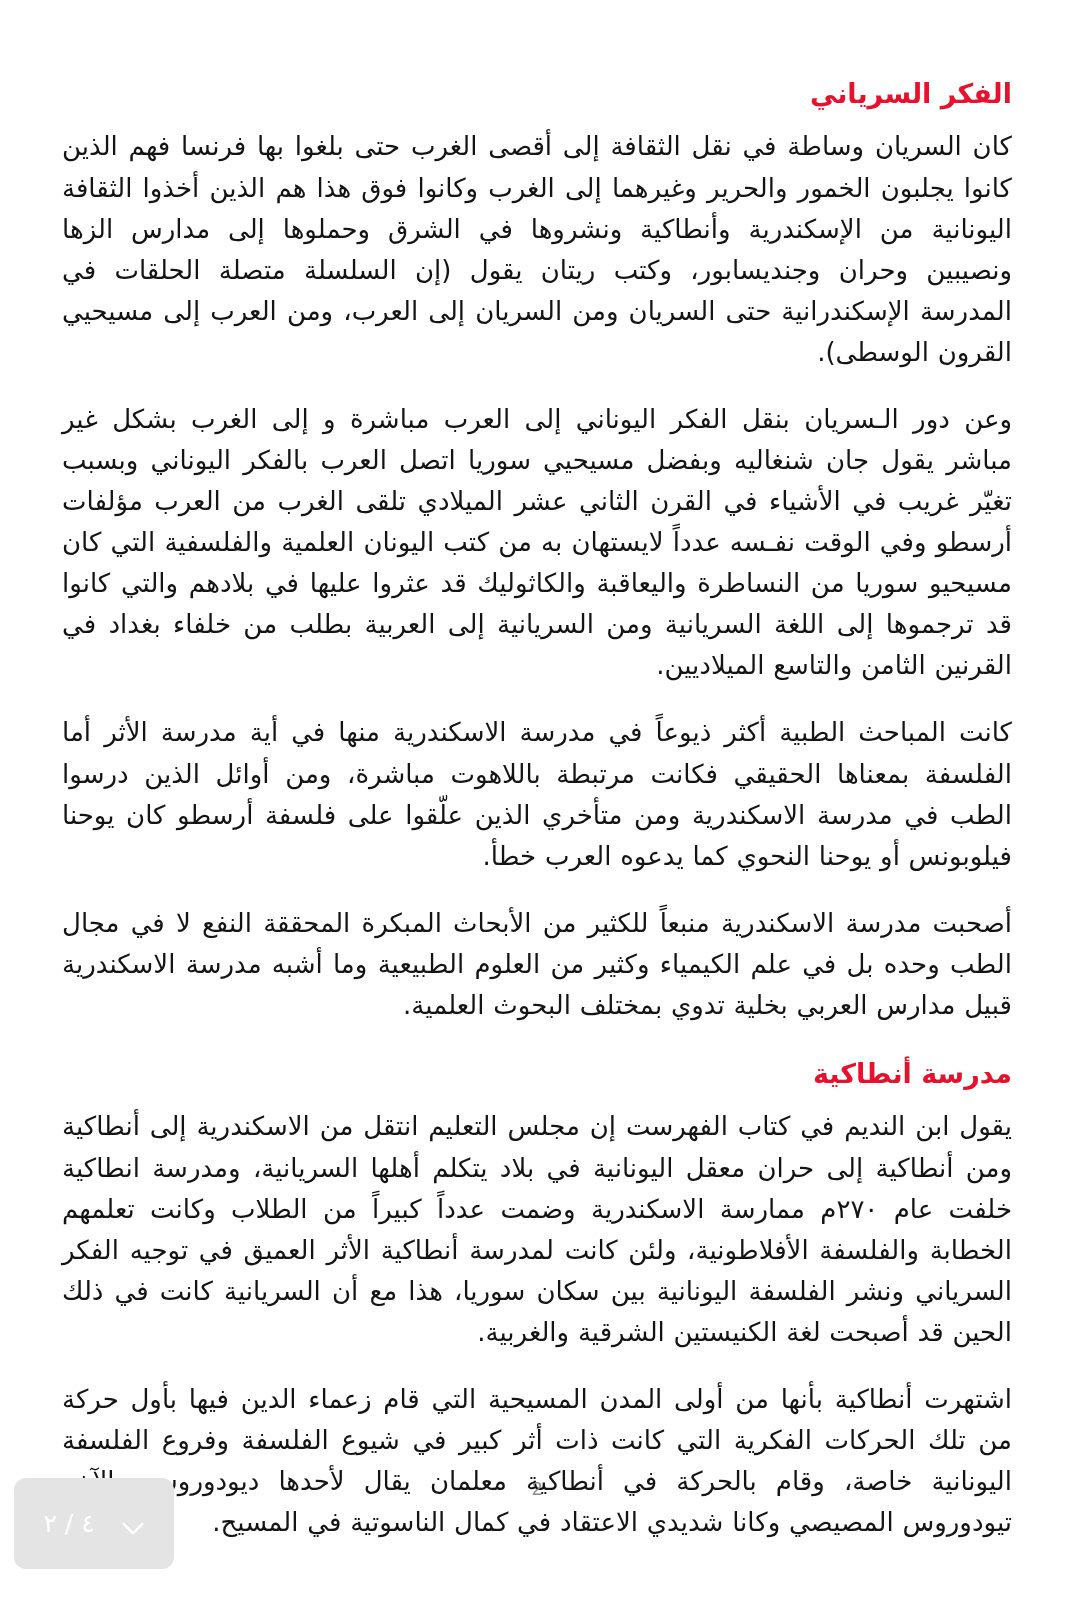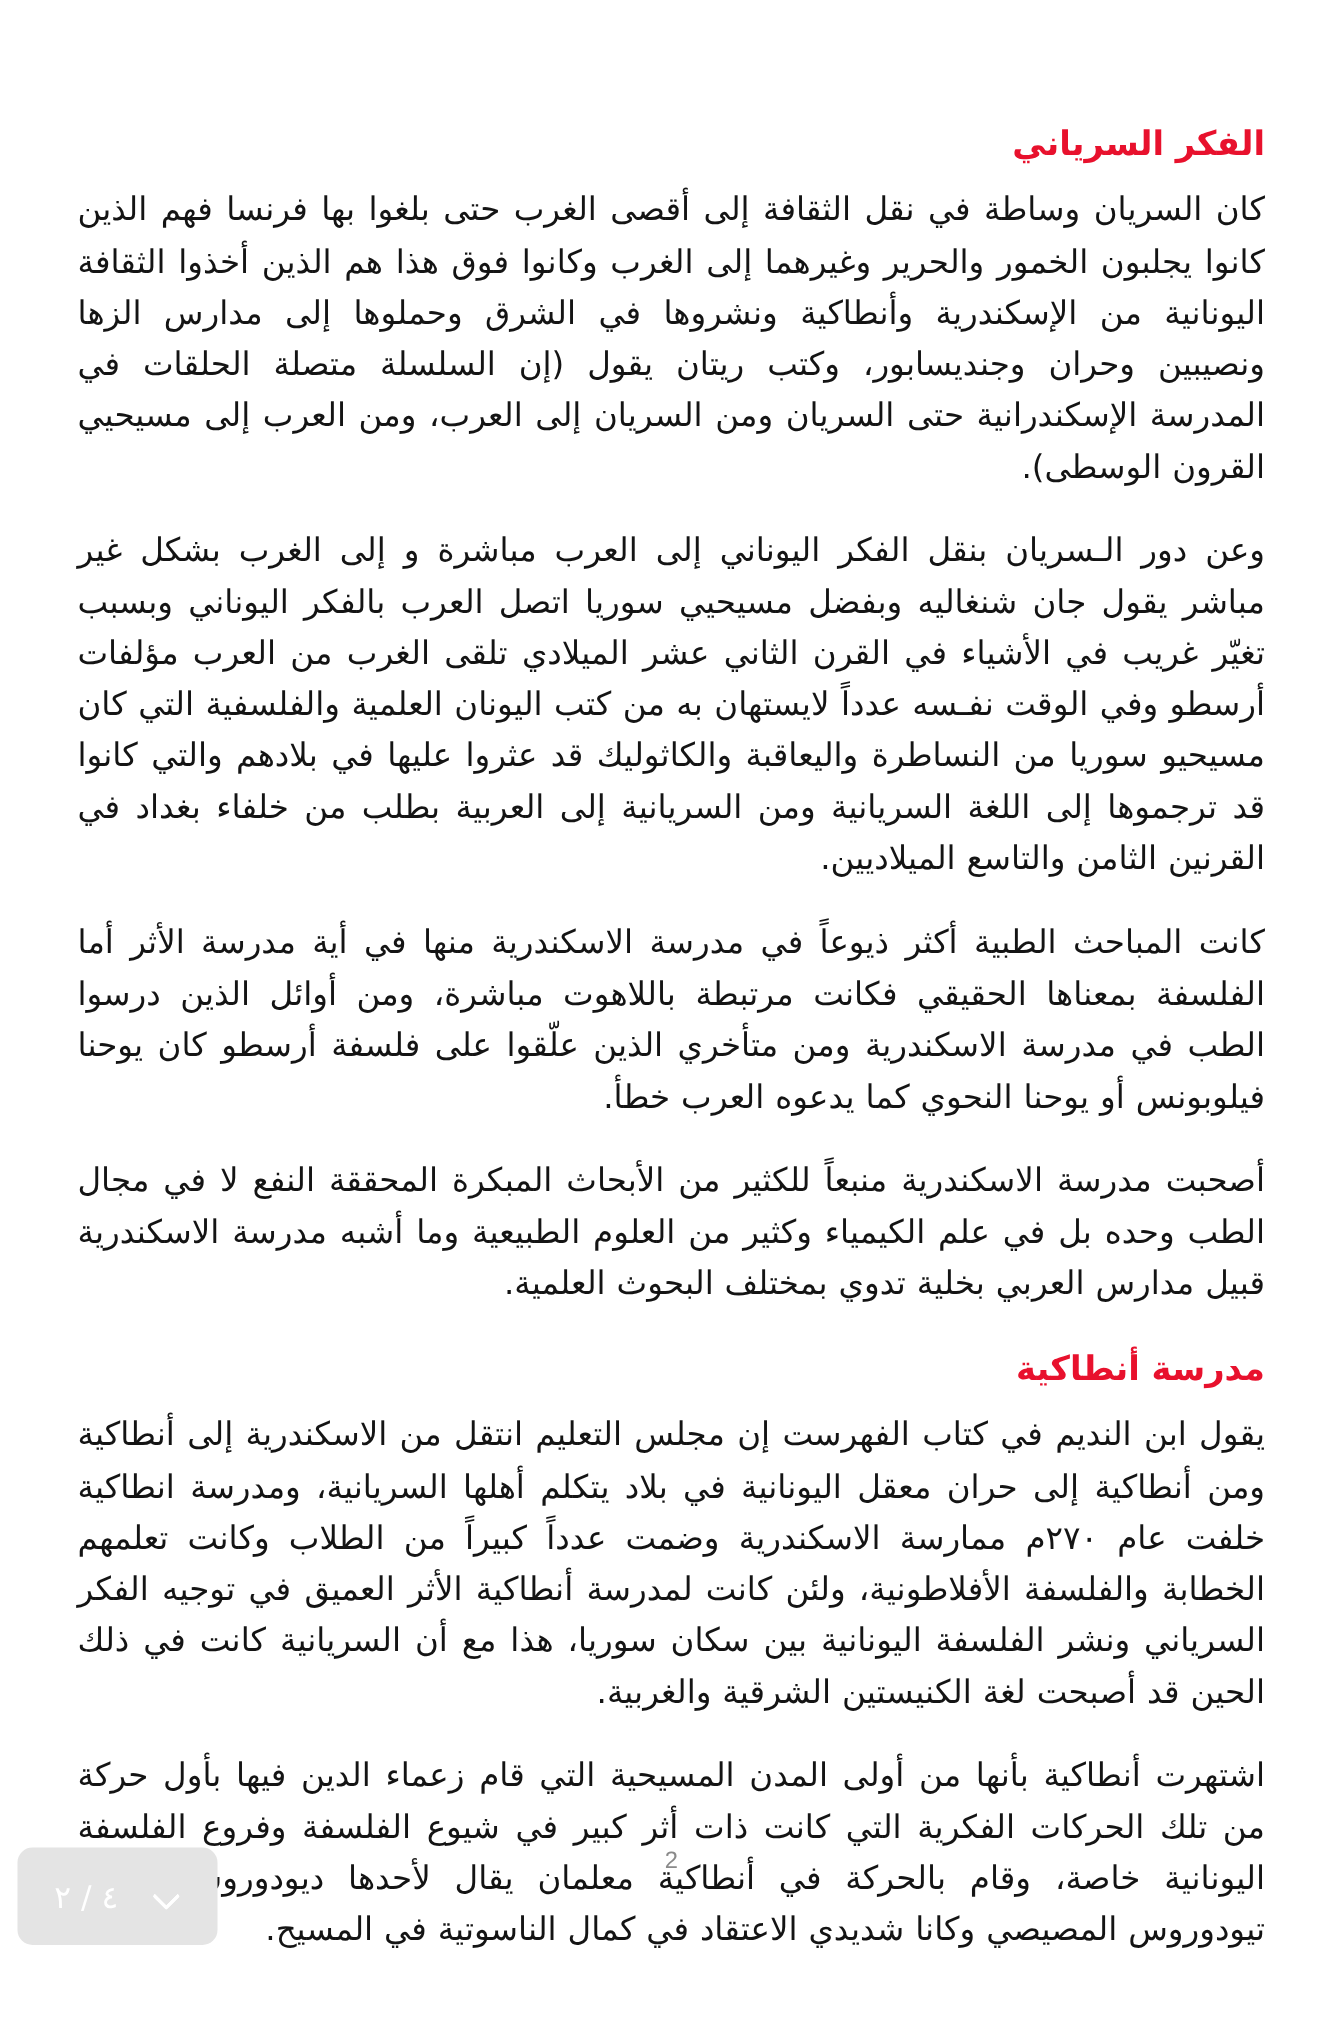--- a/index.html
+++ b/index.html
@@ -16,21 +16,21 @@
     overflow: hidden;
     box-sizing: border-box;
     font-family: "DejaVu Sans", "Liberation Sans", sans-serif;
   }
 
   .content {
     position: absolute;
     top: 0;
     right: 0;
     left: 0;
-    padding: 98px 62px 0 62px;
+    padding: 76px 62px 0 62px;
     box-sizing: border-box;
     direction: rtl;
   }
 
   .heading {
     color: #e8112d;
     font-weight: bold;
     font-size: 27px;
     line-height: 1.35;
     text-align: right;
@@ -70,21 +70,21 @@
     direction: ltr;
     font-family: "Liberation Sans", sans-serif;
   }
 
   
   .page-nav {
     position: absolute;
     left: 14px;
     top: 1478px;
     width: 160px;
-    height: 78px;
+    height: 91px;
     background: #e4e4e4;
     border-radius: 12px;
     display: flex;
     align-items: center;
     justify-content: center;
     gap: 28px;
     direction: ltr;
     cursor: pointer;
     user-select: none;
   }

